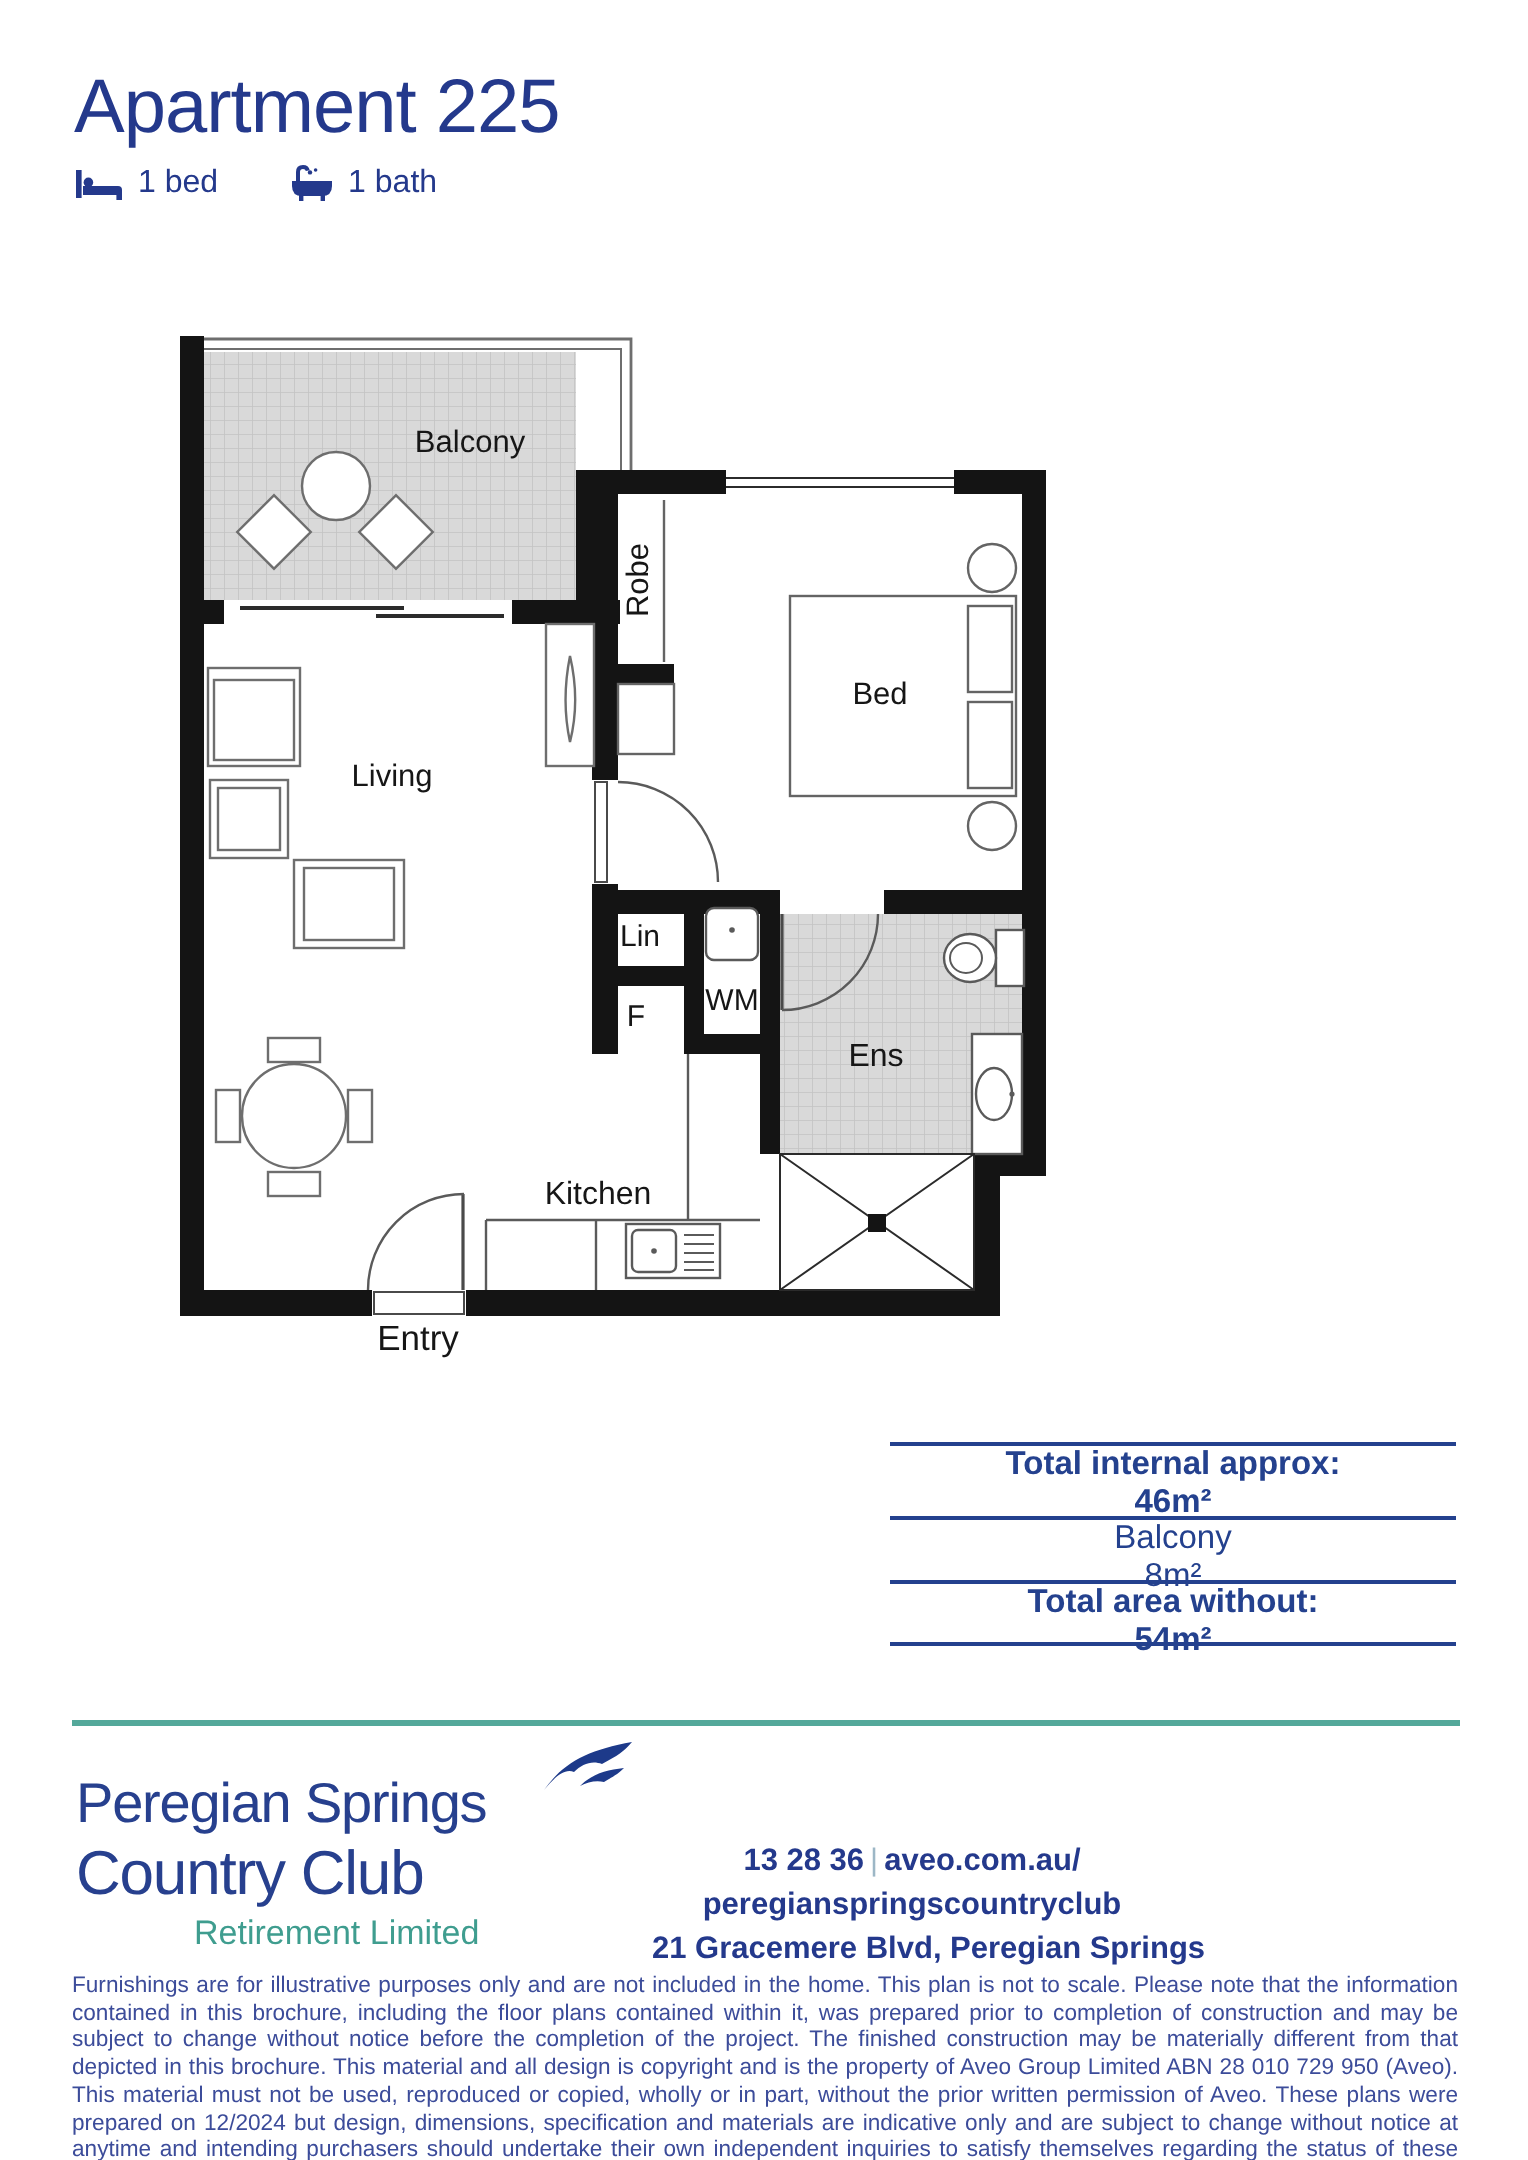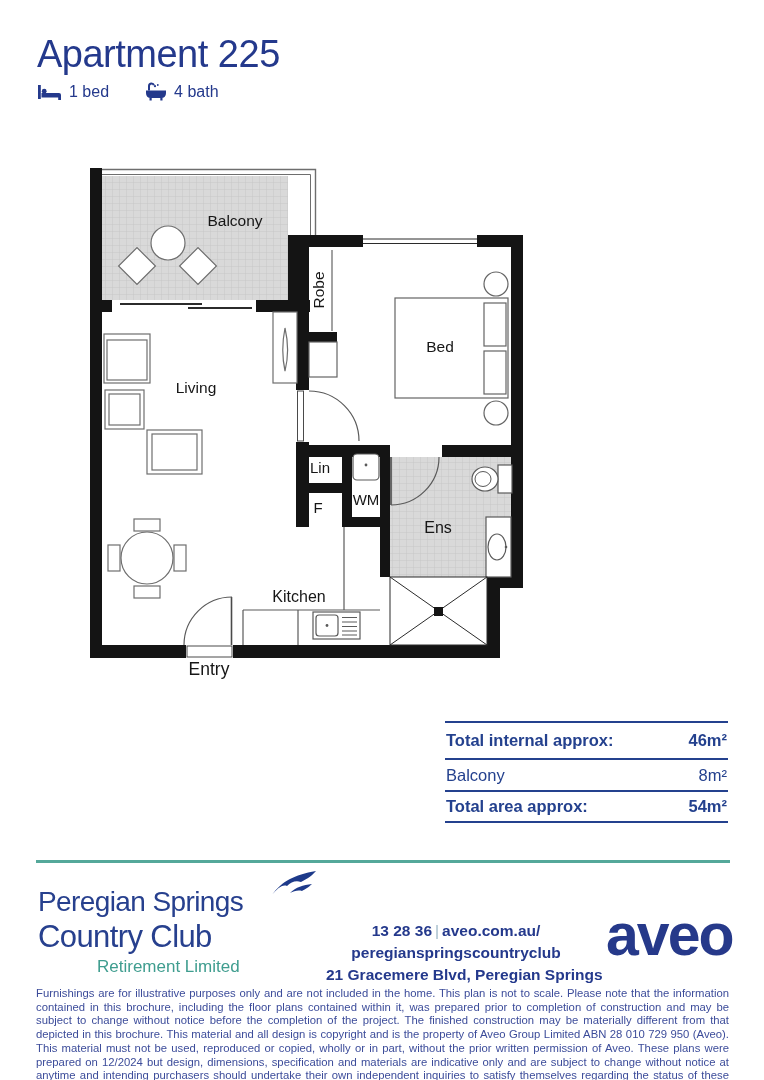--- a/index.html
+++ b/index.html
@@ -20,21 +20,21 @@
   .feature svg{display:block;}
   
   .plan-svg{position:absolute;left:85px;top:160px;}
   .plan-label{font-family:"Liberation Sans",sans-serif;fill:#161616;}
   
   .area-table{
     position:absolute;left:445px;top:721px;width:283px;
     border-top:2.5px solid #24418e;color:#24418e;
   }
   .area-row{display:flex;justify-content:space-between;align-items:center;
-    border-bottom:2.5px solid #24418e;font-size:16.5px;padding:0 1px;}
+    border-bottom:2.5px solid #24418e;font-size:16.5px;padding:0 1px;flex-direction:column;}
   .area-row.r1{height:37px;font-weight:700;}
   .area-row.r2{height:32px;font-weight:400;}
   .area-row.r3{height:31px;font-weight:700;}
   
   .divider{position:absolute;left:36px;top:860px;width:694px;height:3px;background:#54a89a;}
   .logo-l1{position:absolute;left:38px;top:886px;width:282px;font-size:28px;font-weight:400;
     letter-spacing:-0.6px;color:#27408e;}
   .logo-l2{position:absolute;left:38px;top:919px;width:280px;text-align:left;font-size:31px;
     font-weight:400;letter-spacing:-0.6px;color:#27408e;}
   .logo-l3{position:absolute;left:97px;top:957px;font-size:17px;font-weight:400;color:#3f9d8f;}
@@ -72,21 +72,21 @@
     </div>
     <div class="feature">
       <svg width="22" height="19" viewBox="0 0 22 19">
         <path d="M1 8.5 H21 V11 q0 5-5 5 H6 q-5 0-5-5 Z" fill="#24398c"></path>
         <path d="M4 8.5 V4 q0-2.5 2.5-2.5 q2 0 2.4 1.8" fill="none" stroke="#24398c" stroke-width="2"></path>
         <circle cx="10" cy="4.2" r="1.1" fill="#24398c"></circle>
         <circle cx="12.8" cy="3" r="0.9" fill="#24398c"></circle>
         <rect x="4.5" y="15.5" width="2.2" height="3" fill="#24398c"></rect>
         <rect x="15.3" y="15.5" width="2.2" height="3" fill="#24398c"></rect>
       </svg>
-      <span>4 bath</span>
+      <span>1 bath</span>
     </div>
   </div>
 
   <svg class="plan-svg" width="460" height="525" viewBox="85 160 460 525">
     <defs>
       <pattern id="grid" width="7" height="7" patternUnits="userSpaceOnUse">
         <rect width="7" height="7" fill="#d9d9d9"></rect>
         <path d="M7 0 H0 V7" fill="none" stroke="#c3c3c3" stroke-width="0.8"></path>
       </pattern>
     </defs>
@@ -234,21 +234,21 @@
   <div class="area-table">
     <div class="area-row r1">
       <span>Total internal approx:</span>
       <span>46m²</span>
     </div>
     <div class="area-row r2">
       <span>Balcony</span>
       <span>8m²</span>
     </div>
     <div class="area-row r3">
-      <span>Total area approx:</span>
+      <span>Total area without:</span>
       <span>54m²</span>
     </div>
   </div>
 
   <div class="divider"></div>
 
   <svg class="wave" width="50" height="28" viewBox="0 0 50 28">
     <path d="M2 26 C12 12 24 6 46 2 C40 9 36 10 31 13 C26 11 21 13 17 17 C12 15 7 20 2 26 Z" fill="#1d3a8a"></path>
     <path d="M20 24 C26 18 33 16 42 15 C38 19 35 20 32 22 C28 21 24 22 20 24 Z" fill="#1d3a8a"></path>
   </svg>
@@ -263,17 +263,16 @@
     <div>peregianspringscountryclub</div>
     <div class="addr-line">
       <svg width="13" height="17" viewBox="0 0 13 17">
         <path d="M6.5 0 C2.9 0 0 2.9 0 6.5 C0 11.2 6.5 17 6.5 17 S13 11.2 13 6.5 C13 2.9 10.1 0 6.5 0 Z" fill="#41a192"></path>
         <circle cx="6.5" cy="6.3" r="2.5" fill="#ffffff"></circle>
       </svg>
       <span>21 Gracemere Blvd, Peregian Springs</span>
     </div>
   </div>
 
-  <div class="brand">aveo</div>
 
   <div class="disclaimer">Furnishings are for illustrative purposes only and are not included in the home. This plan is not to scale. Please note that the information contained in this brochure, including the floor plans contained within it, was prepared prior to completion of construction and may be subject to change without notice before the completion of the project. The finished construction may be materially different from that depicted in this brochure. This material and all design is copyright and is the property of Aveo Group Limited ABN 28 010 729 950 (Aveo). This material must not be used, reproduced or copied, wholly or in part, without the prior written permission of Aveo. These plans were prepared on 12/2024 but design, dimensions, specification and materials are indicative only and are subject to change without notice at anytime and intending purchasers should undertake their own independent inquiries to satisfy themselves regarding the status of these plans. You should refer to appropriate Survey Plans for confirmation of individual unit areas.</div>
 
 </div>
 
 </body></html>

